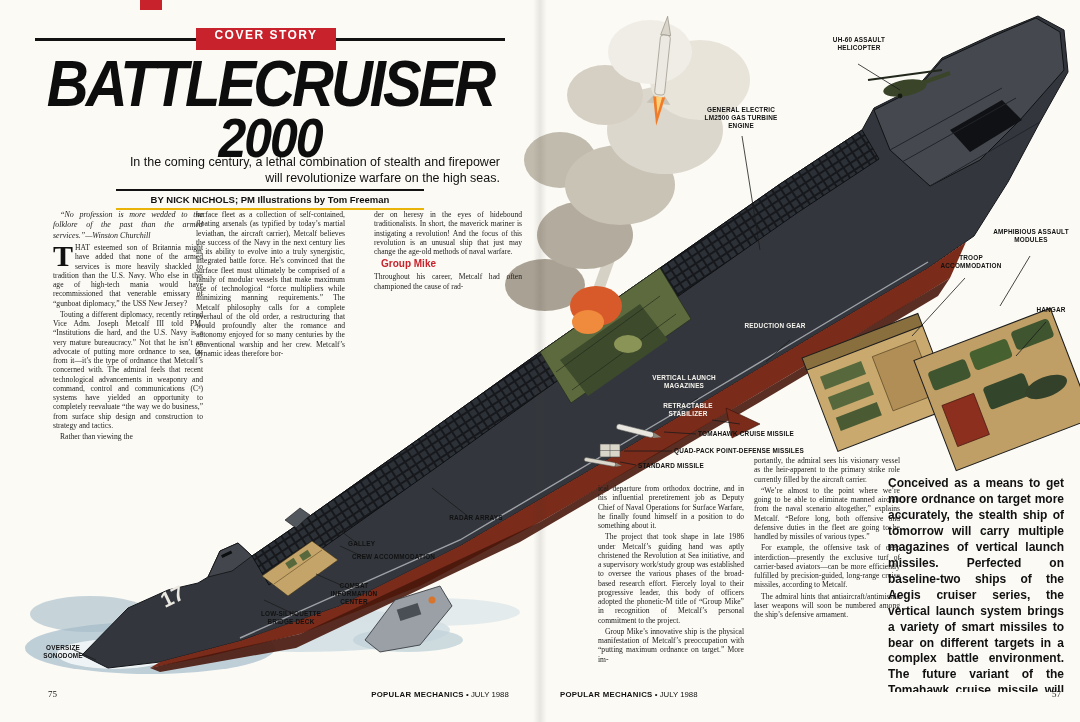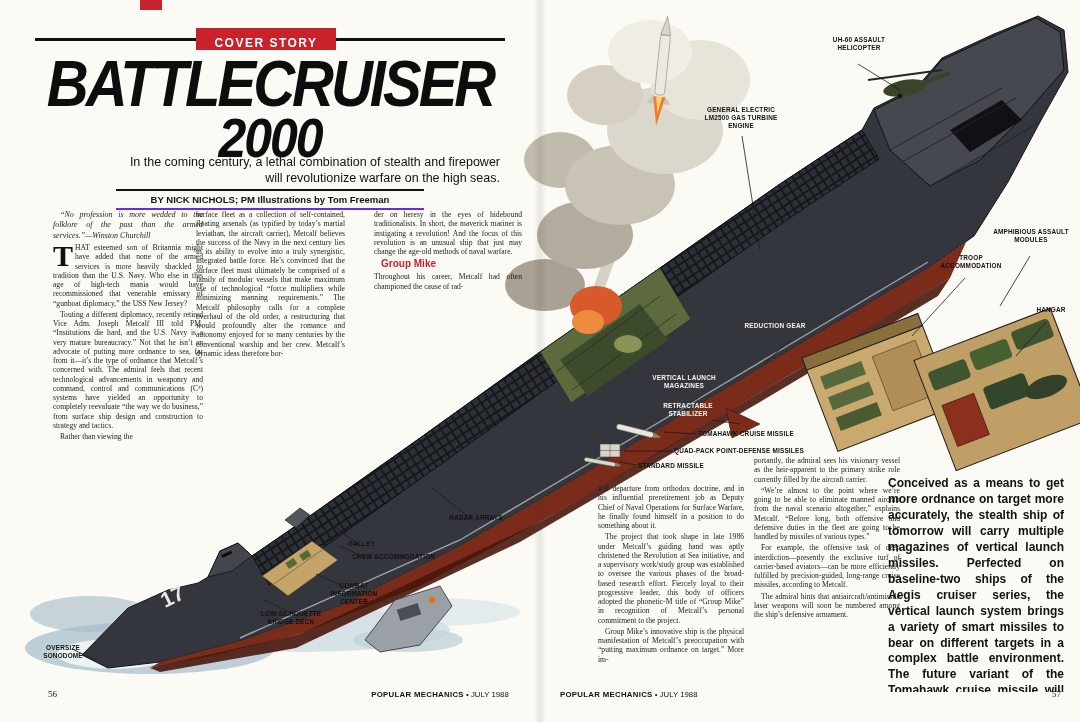--- a/index.html
+++ b/index.html
@@ -3,28 +3,28 @@
 <meta charset="utf-8">
 <style>
   html,body{margin:0;padding:0;}
   body{width:1080px;height:722px;background:#e9e6df;font-family:"Liberation Sans",sans-serif;}
   .spread{position:relative;width:1080px;height:722px;background:#fbfaf5;overflow:hidden;}
 
   
   .corner-mark{position:absolute;left:140px;top:0;width:22px;height:10px;background:#c8232c;}
   .kicker-rule{position:absolute;left:35px;top:38px;width:470px;height:3px;background:#121212;}
   .kicker-box{position:absolute;left:196px;top:28px;width:140px;height:22px;background:#c8232c;
-    color:#fff;display:flex;align-items:flex-end;justify-content:center;
+    color:#fff;display:flex;align-items:flex-start;justify-content:center;
     font-weight:bold;font-size:12px;letter-spacing:1.5px;}
   .title1{position:absolute;left:28px;top:46px;width:484px;text-align:center;color:#0d0d0d;
     font-weight:bold;font-style:italic;font-size:58px;letter-spacing:-3px;transform:scaleY(1.12);transform-origin:top;}
   .title2{position:absolute;left:28px;top:106px;width:484px;text-align:center;color:#0d0d0d;
     font-weight:bold;font-style:italic;font-size:50px;letter-spacing:-2px;transform:scaleY(1.1);transform-origin:top;}
   .dek{position:absolute;left:40px;top:155px;width:460px;text-align:right;font-size:12.5px;line-height:1.25;color:#111;}
-  .byline-box{position:absolute;left:116px;top:189px;width:308px;border-top:2px solid #121212;border-bottom:2px solid #6d28d9;
+  .byline-box{position:absolute;left:116px;top:189px;width:308px;border-top:2px solid #121212;border-bottom:2px solid #eab308;
     padding:3px 0;text-align:center;font-weight:bold;font-size:9.5px;color:#111;}
 
   
   .col{position:absolute;font-family:"Liberation Serif",serif;font-size:7.6px;line-height:1.22;
     text-align:justify;color:#1b1b1b;overflow:hidden;z-index:3;margin-left:20px;}
   .col p{margin:0 0 2px 0;text-indent:7px;}
   .col p.noindent{text-indent:0;}
   .epigraph{font-style:italic;font-size:8px;line-height:1.3;margin:0 0 7px 0;text-indent:0;}
   .dropcap{float:left;font-weight:bold;font-size:30px;line-height:24px;padding:1px 2px 0 0;color:#111;}
   .subhead{font-family:"Liberation Sans",sans-serif;font-weight:bold;font-size:10px;color:#c8232c;
@@ -256,21 +256,21 @@
   <div class="callout left" style="left:674px;top:447px;width:150px;">QUAD-PACK POINT-DEFENSE MISSILES</div>
   <div class="callout left" style="left:638px;top:462px;width:100px;">STANDARD MISSILE</div>
   <div class="callout" style="left:448px;top:514px;width:56px;">RADAR ARRAYS</div>
   <div class="callout left" style="left:348px;top:540px;width:44px;">GALLEY</div>
   <div class="callout left" style="left:352px;top:553px;width:96px;">CREW ACCOMMODATION</div>
   <div class="callout" style="left:320px;top:582px;width:68px;">COMBAT INFORMATION CENTER</div>
   <div class="callout" style="left:250px;top:610px;width:82px;">LOW-SILHOUETTE BRIDGE DECK</div>
   <div class="callout" style="left:32px;top:644px;width:62px;">OVERSIZE SONODOME</div>
 
   <div class="gutter"></div>
-  <div class="folio" style="left:48px;">56</div>
+  <div class="folio" style="left:48px;">75</div>
   <div class="footer-line" style="left:340px;width:200px;text-align:center;">
     <span class="brand">POPULAR MECHANICS</span>
     <span>•</span>
     <span>JULY 1988</span>
   </div>
   <div class="footer-line" style="left:560px;width:200px;text-align:left;">
     <span class="brand">POPULAR MECHANICS</span>
     <span>•</span>
     <span>JULY 1988</span>
   </div>

